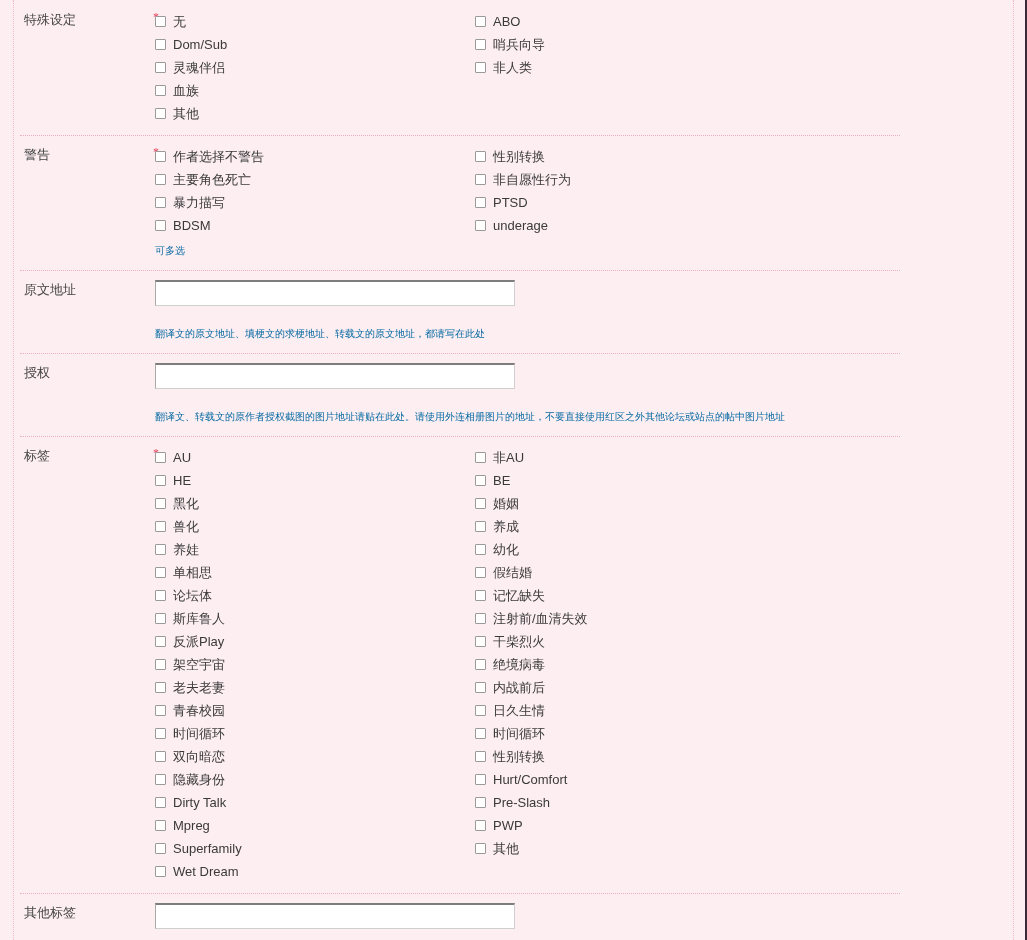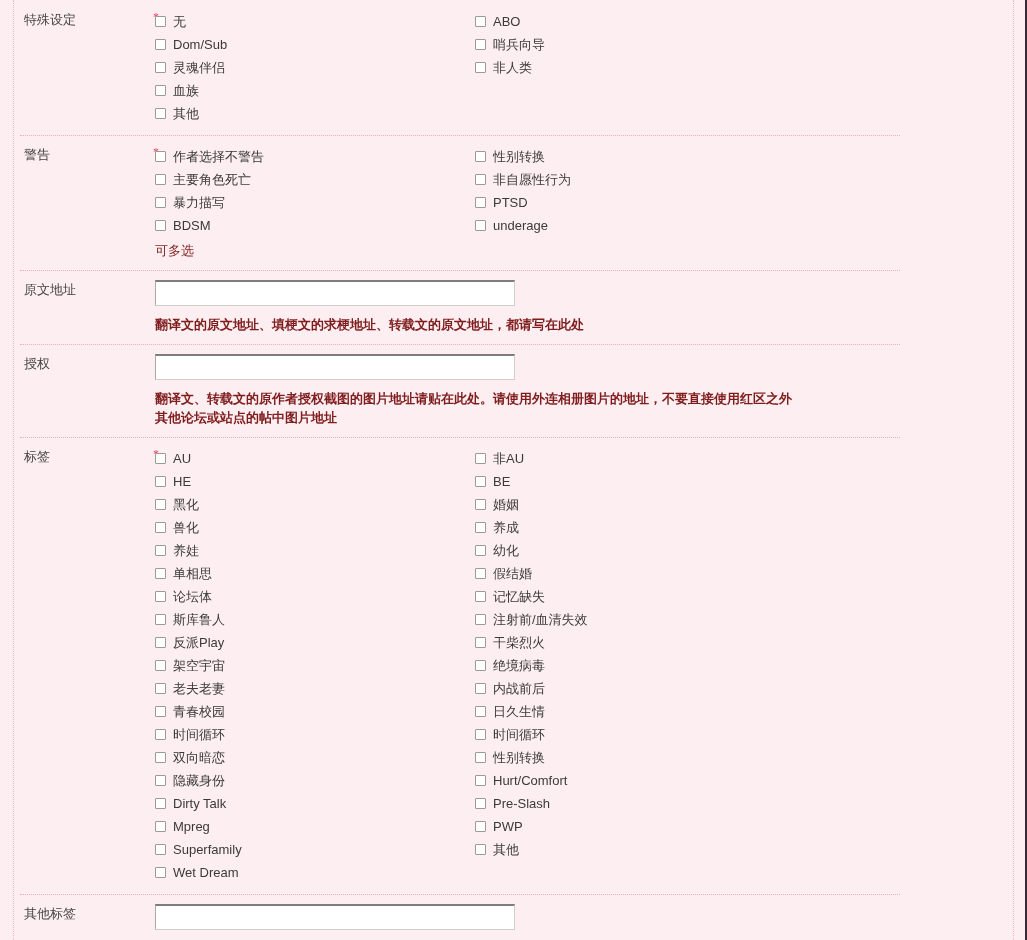--- a/index.html
+++ b/index.html
@@ -113,22 +113,22 @@
     box-sizing: border-box;
     display: inline-block;
   }
   .cb-label {
     font-size: 13px;
     color: #3a3a3a;
     white-space: nowrap;
   }
 
   .hint {
-    color: #7f1d1d;
-    font-size: 13px;
+    color: #0369a1;
+    font-size: 10px;
     line-height: 19px;
     margin-top: 4px;
     max-width: 640px;
   }
   .hint.wide { max-width: 645px; }
 
   .text-input {
     width: 360px;
     height: 26px;
     box-sizing: border-box;
@@ -137,22 +137,21 @@
     border-top: 2px solid #7d7d7d;
     border-left: 1px solid #a9a9a9;
     padding: 2px 4px;
     font-family: "Liberation Sans", "DejaVu Sans", sans-serif;
     font-size: 13px;
     color: #333;
     outline: none;
     display: block;
   }
   .input-hint {
-    margin-top: 9px;
-    font-weight: bold;
+    margin-top: 18px;
   }
 </style>
 </head>
 <body>
 
 <div class="form-wrap">
   <div class="frame-left"></div>
   <div class="frame-right"></div>
   <div class="frame-far-right"></div>
 

